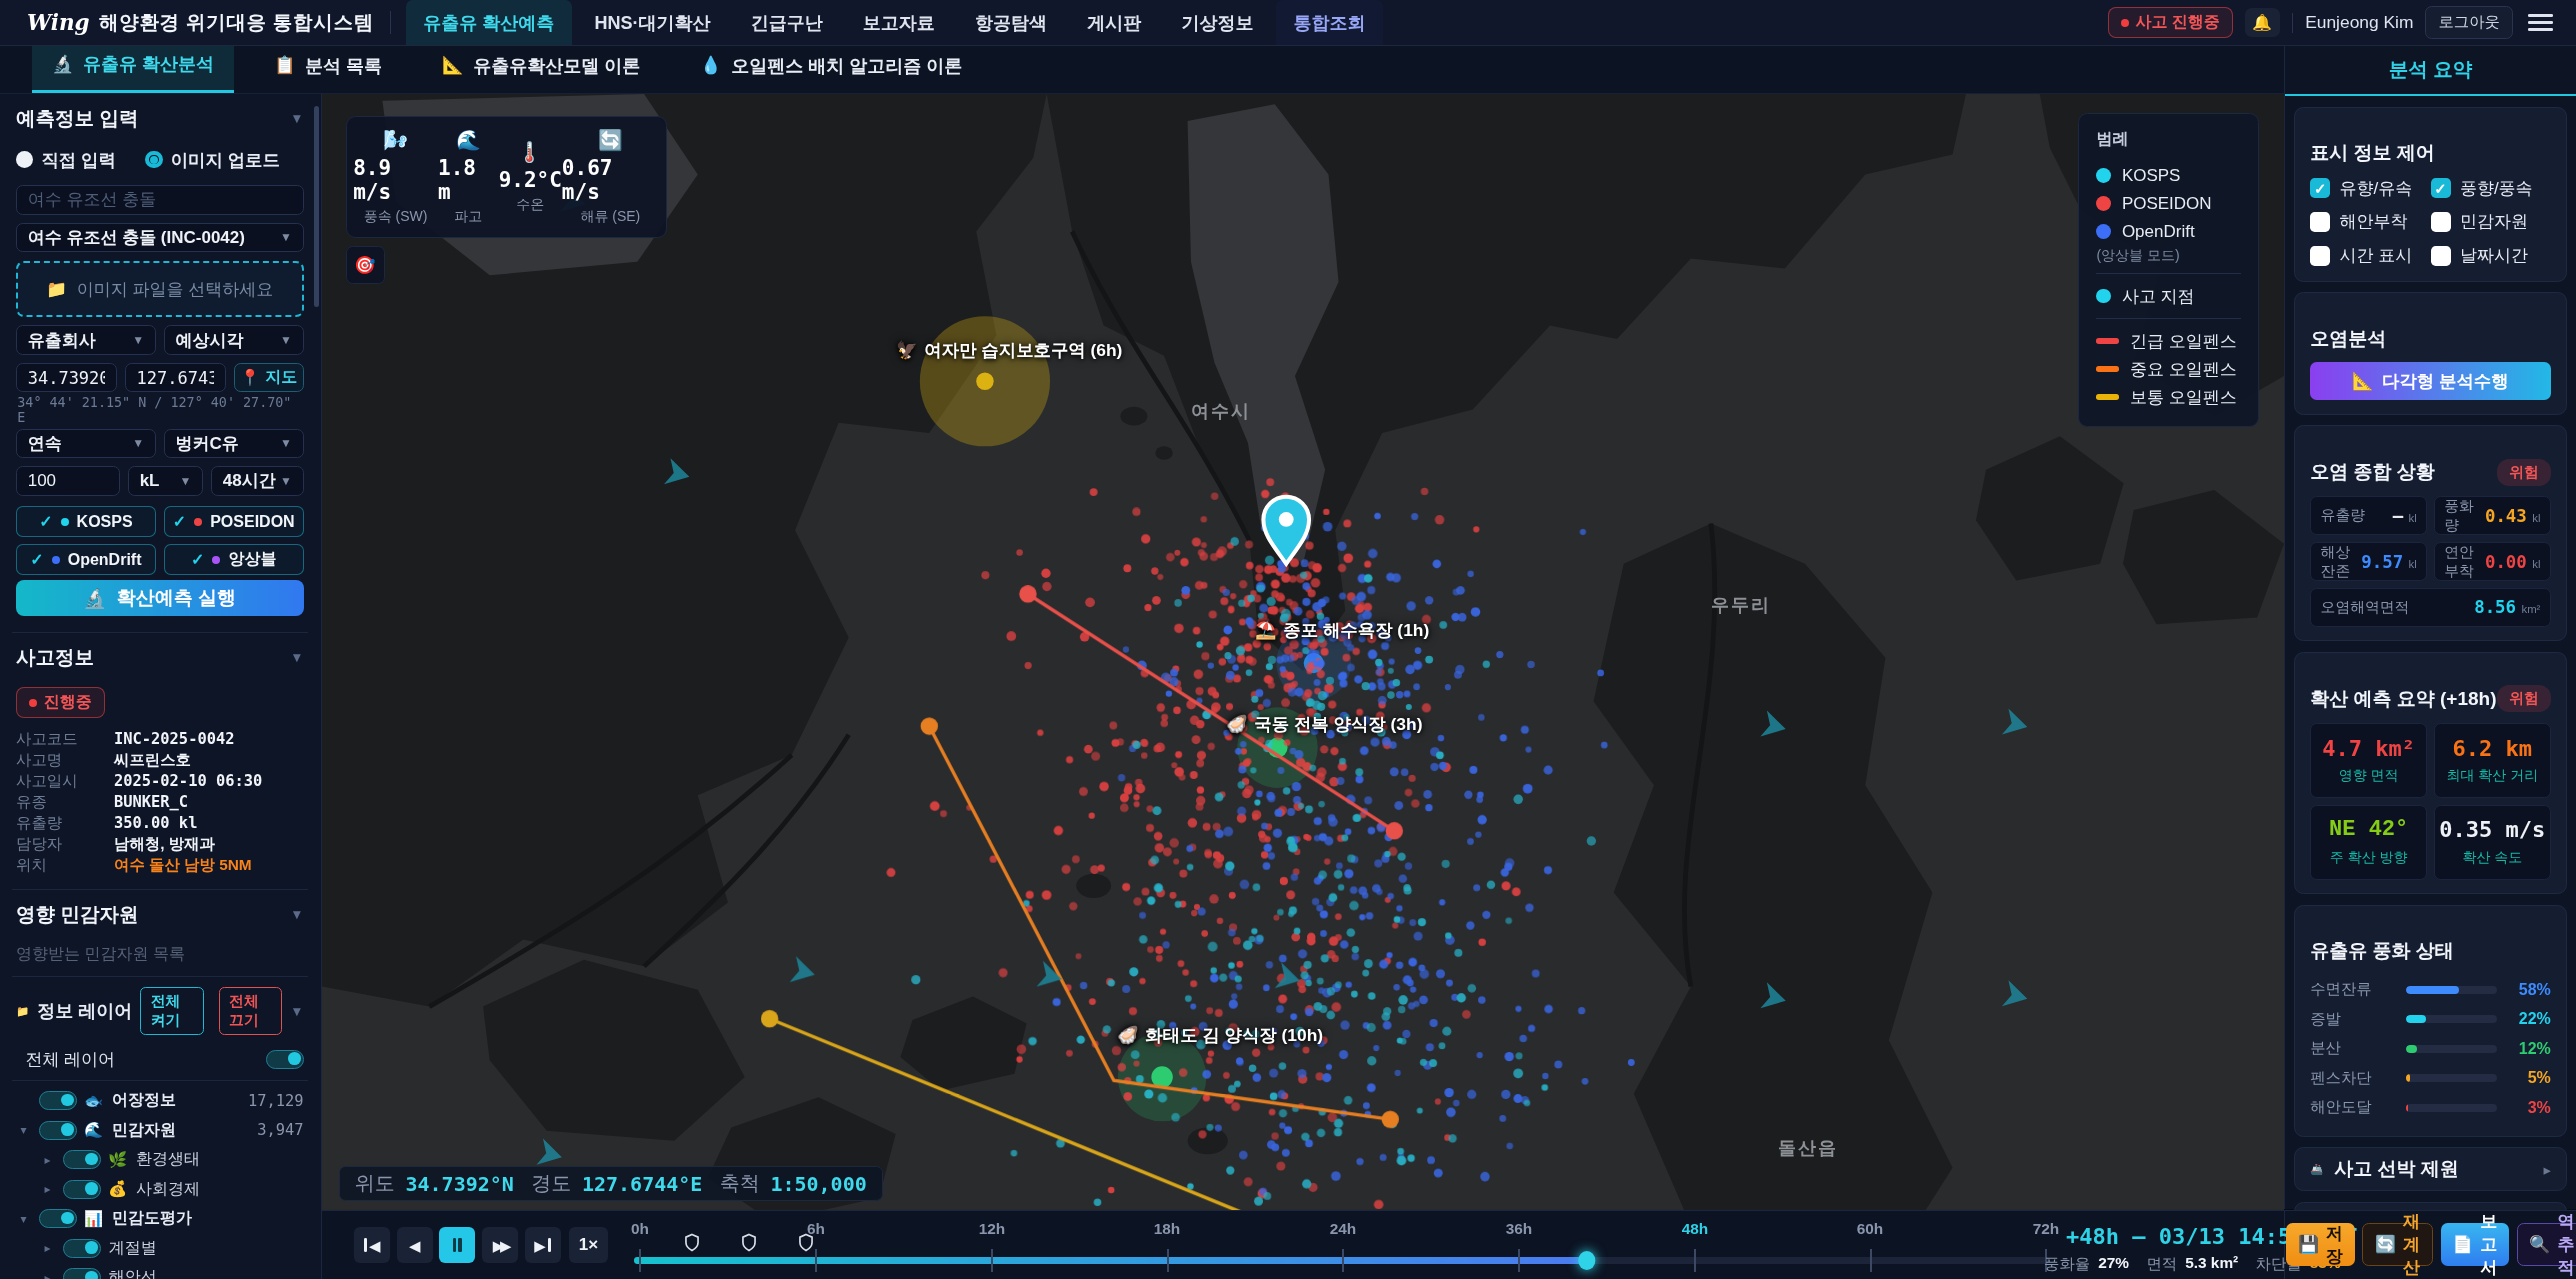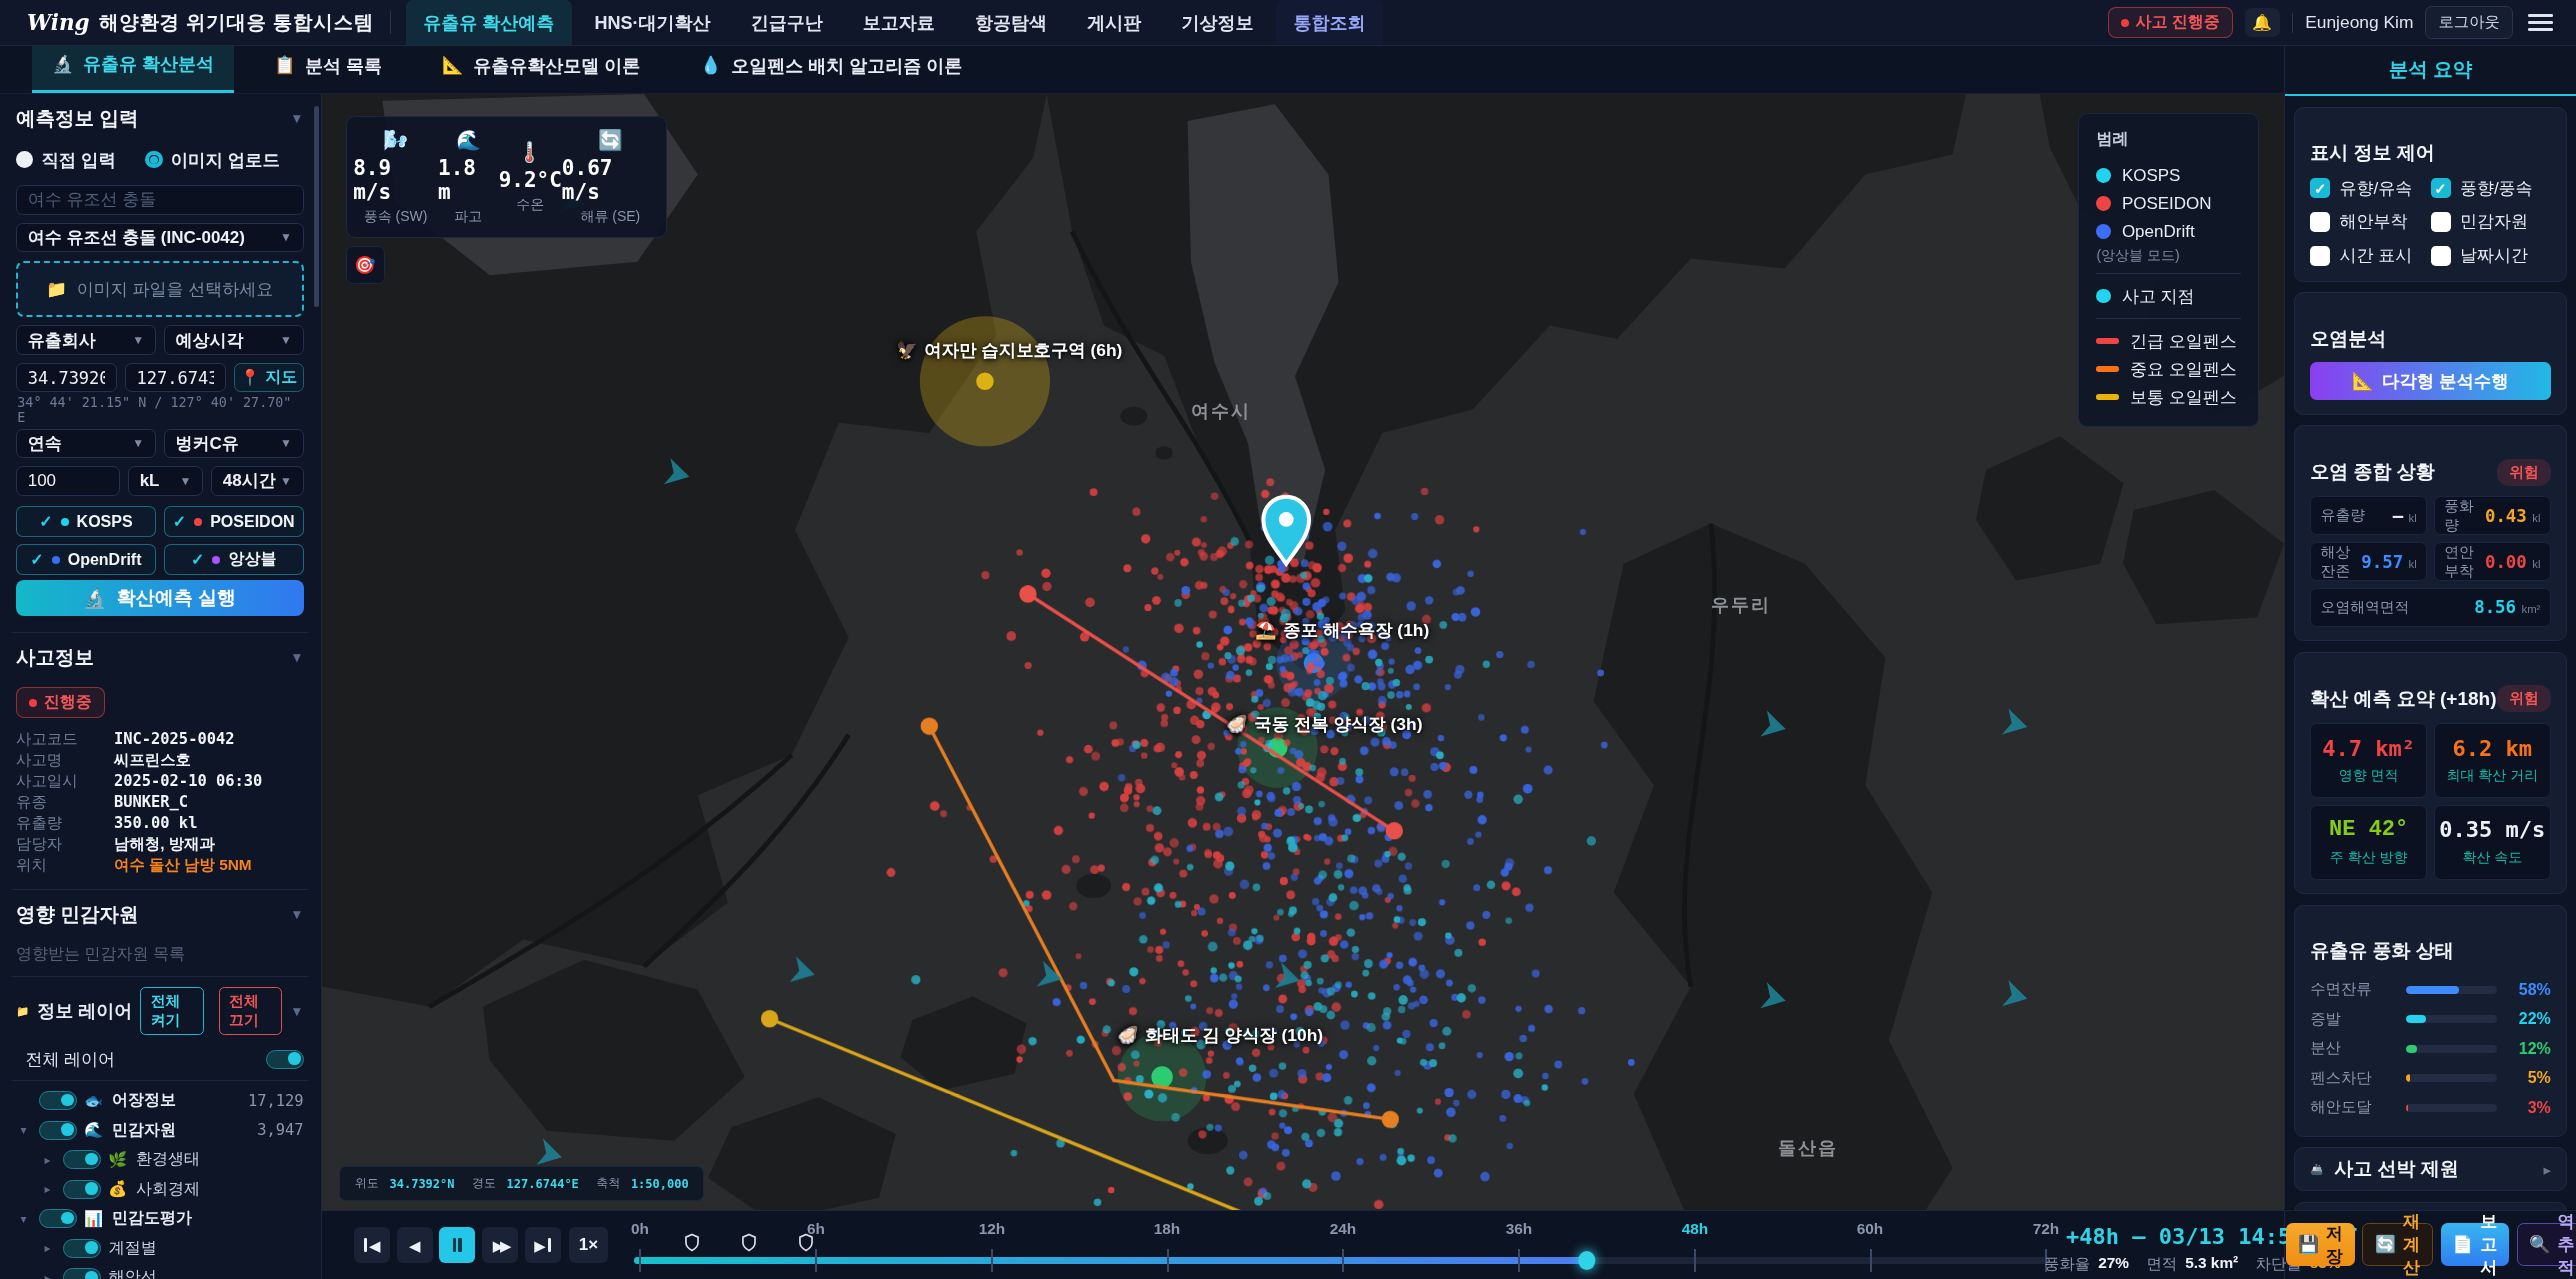--- a/index.html
+++ b/index.html
@@ -113,21 +113,21 @@
   #legend { position:absolute; left:1756px; top:19px; width:181px; background:rgba(15,22,38,.95);
             border:1.3px solid #1c2740; border-radius:9.4px; padding:14.8px 17.4px; }
   #legend .t { font-size:16px; font-weight:bold; color:#c6cede; margin-bottom:12px; }
   .leg-item { display:flex; align-items:center; gap:10.7px; height:28px; font-size:17px; color:#e8ecf4; }
   .leg-dot { width:14.8px; height:14.8px; border-radius:50%; }
   #legend .note { color:#7e8ba3; font-size:14px; margin:1.3px 0 4px; }
   #legend .div { border-top:1.3px solid #222d48; margin:8px 0; }
   .leg-line { width:23px; height:5.4px; border-radius:2.7px; }
   #map-status { position:absolute; left:17px; top:1072px; height:35px; background:rgba(13,20,36,.88);
                 border:1.3px solid #1c2740; border-radius:6.7px; display:flex; align-items:center; gap:10.7px;
-                padding:0 14.8px; font-size:12px; }
+                padding:0 14.8px; font-size:20px; }
   #map-status .k { color:#8a96ad; }
   #map-status .v { color:#3fd9ec; font-weight:bold; font-family:"DejaVu Sans Mono", monospace; }
 
   
   #rightpanel { position:absolute; left:2284px; top:38px; width:292px; height:1171px; background:#0d1424;
                 border-left:1.3px solid #1c2640; z-index:30; }
   #summary-tab { height:58px; display:flex; align-items:flex-end; justify-content:center; padding-bottom:10.7px;
                  font-size:19.5px; font-weight:bold; color:#2fd3e8; border-bottom:2.7px solid #22c8e0; }
   .card { margin:10.7px 9.4px 0; background:#151d31; border:1.3px solid #1e2a44; border-radius:9.4px; padding:13.4px 14.8px; }
   .card .title-row { display:flex; align-items:center; justify-content:space-between; margin-bottom:10.7px;margin-top:19px; }

